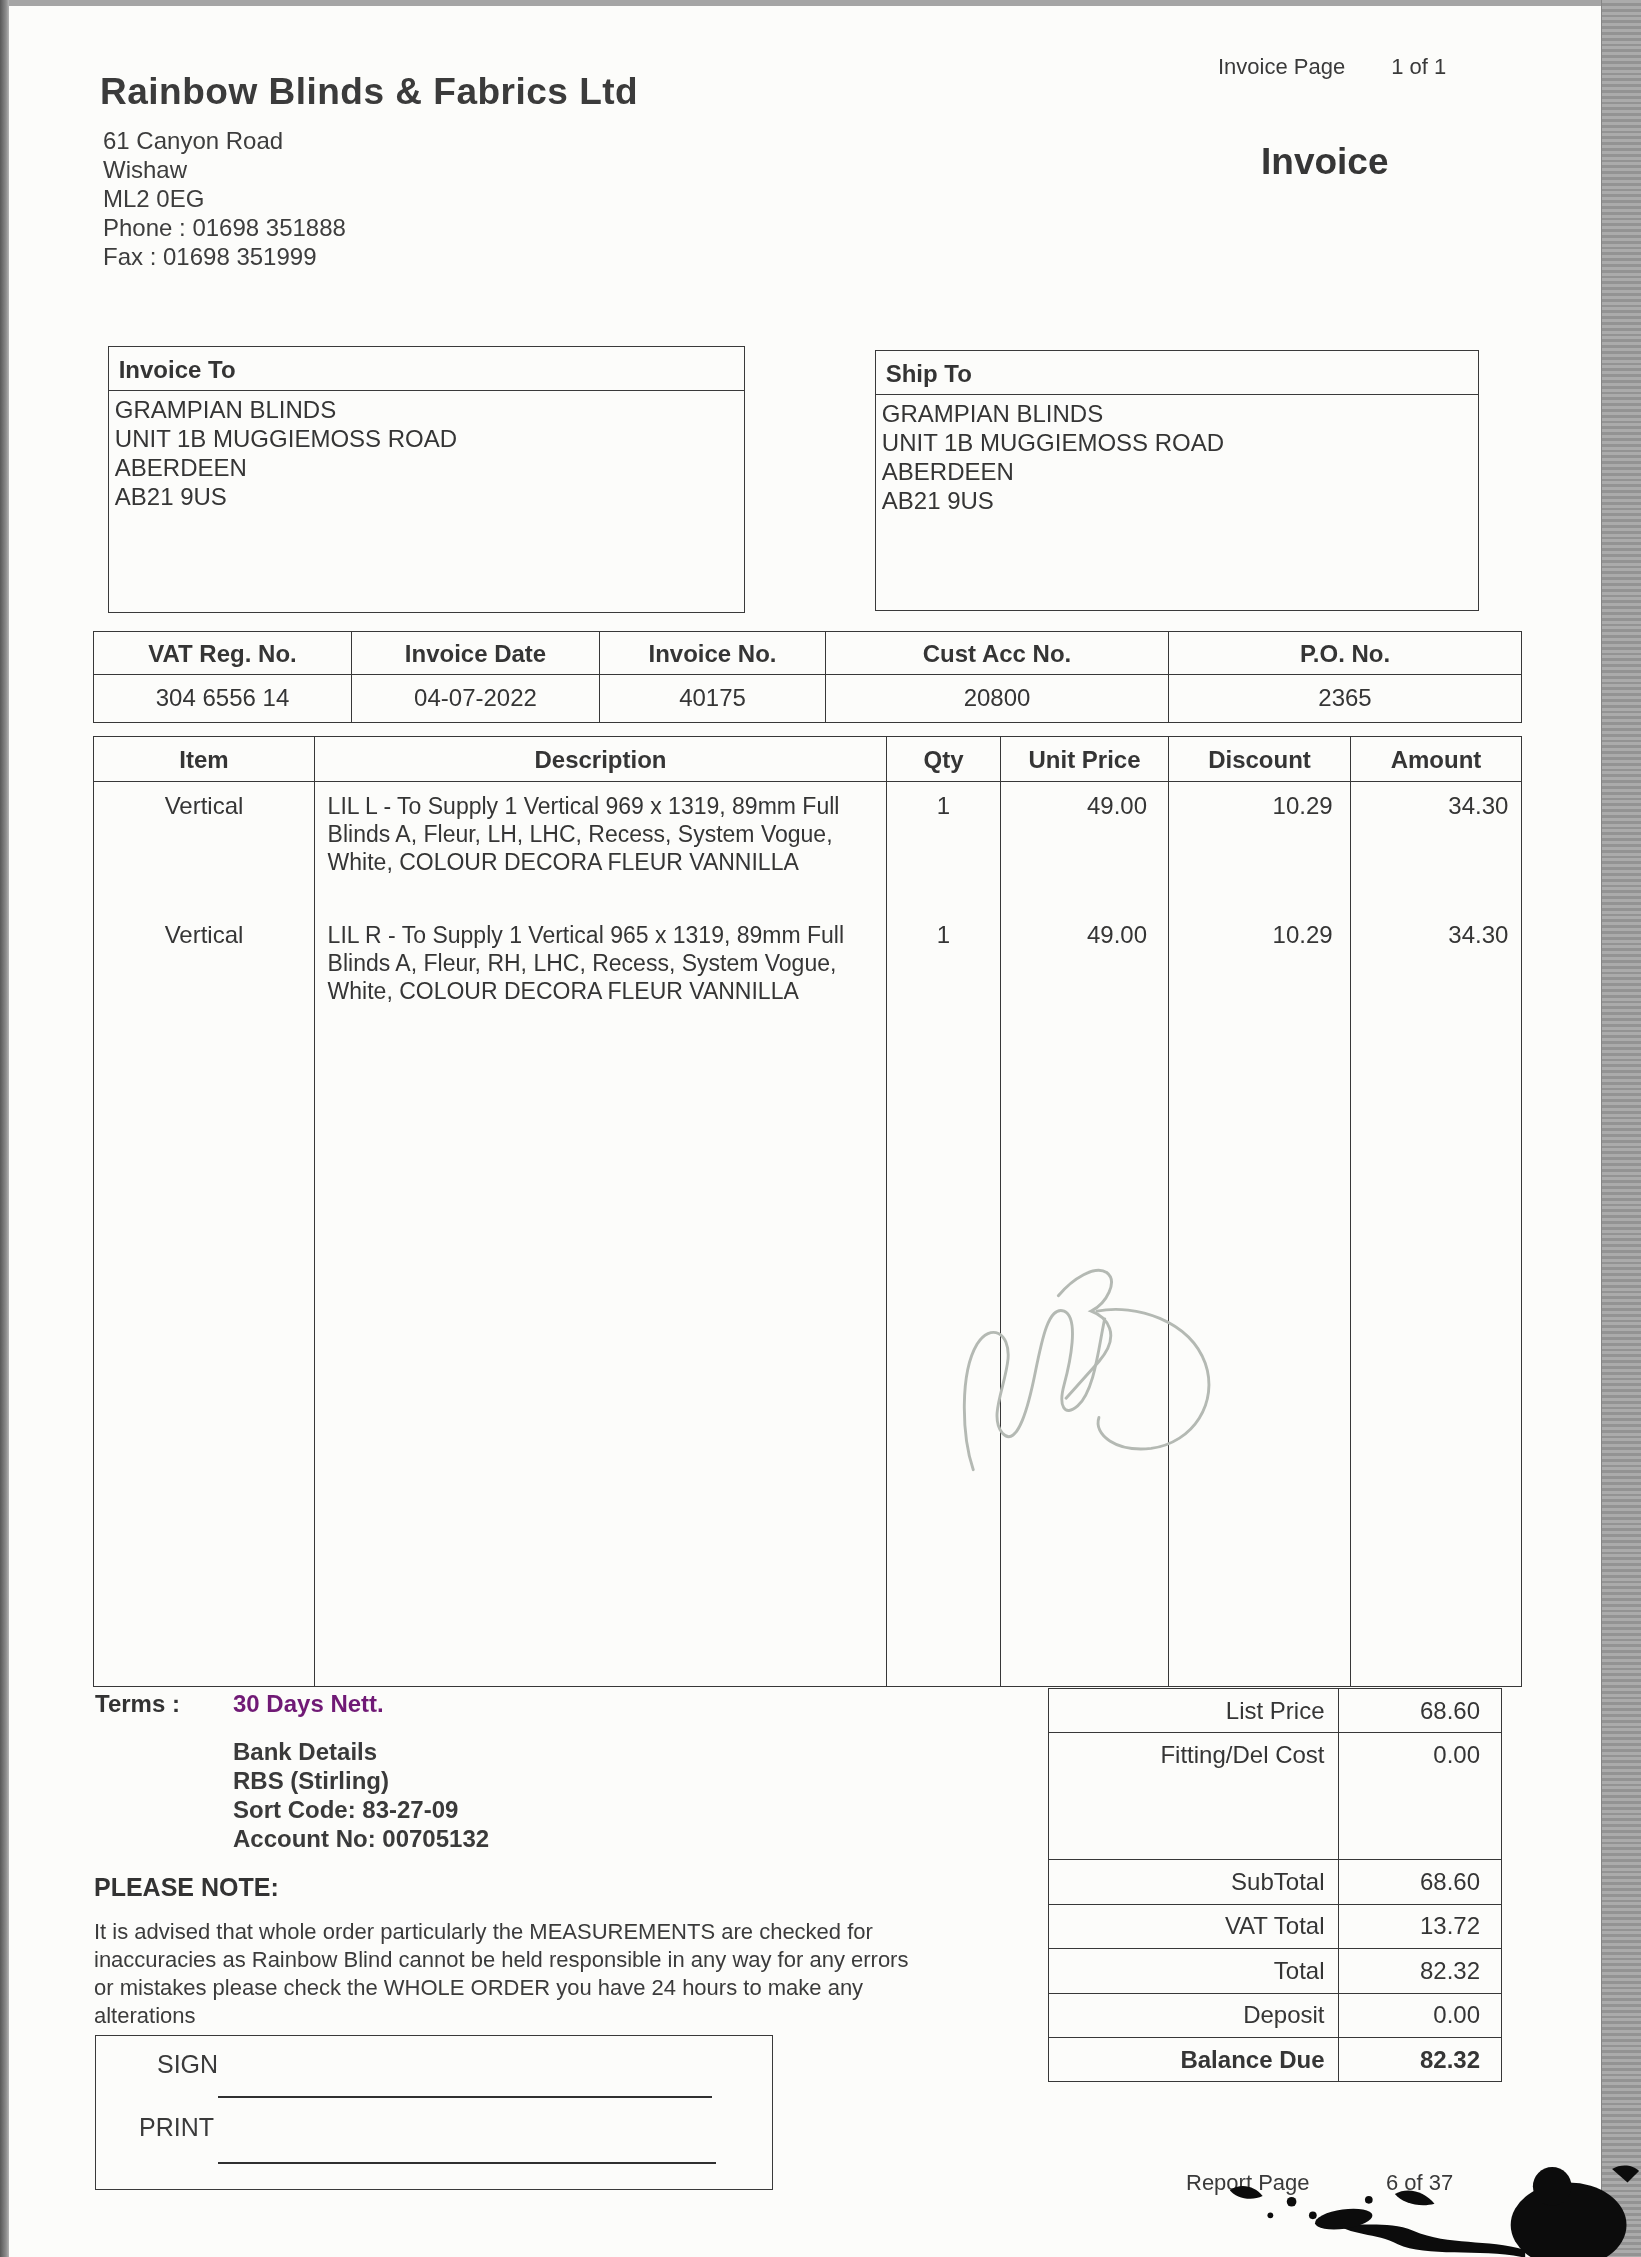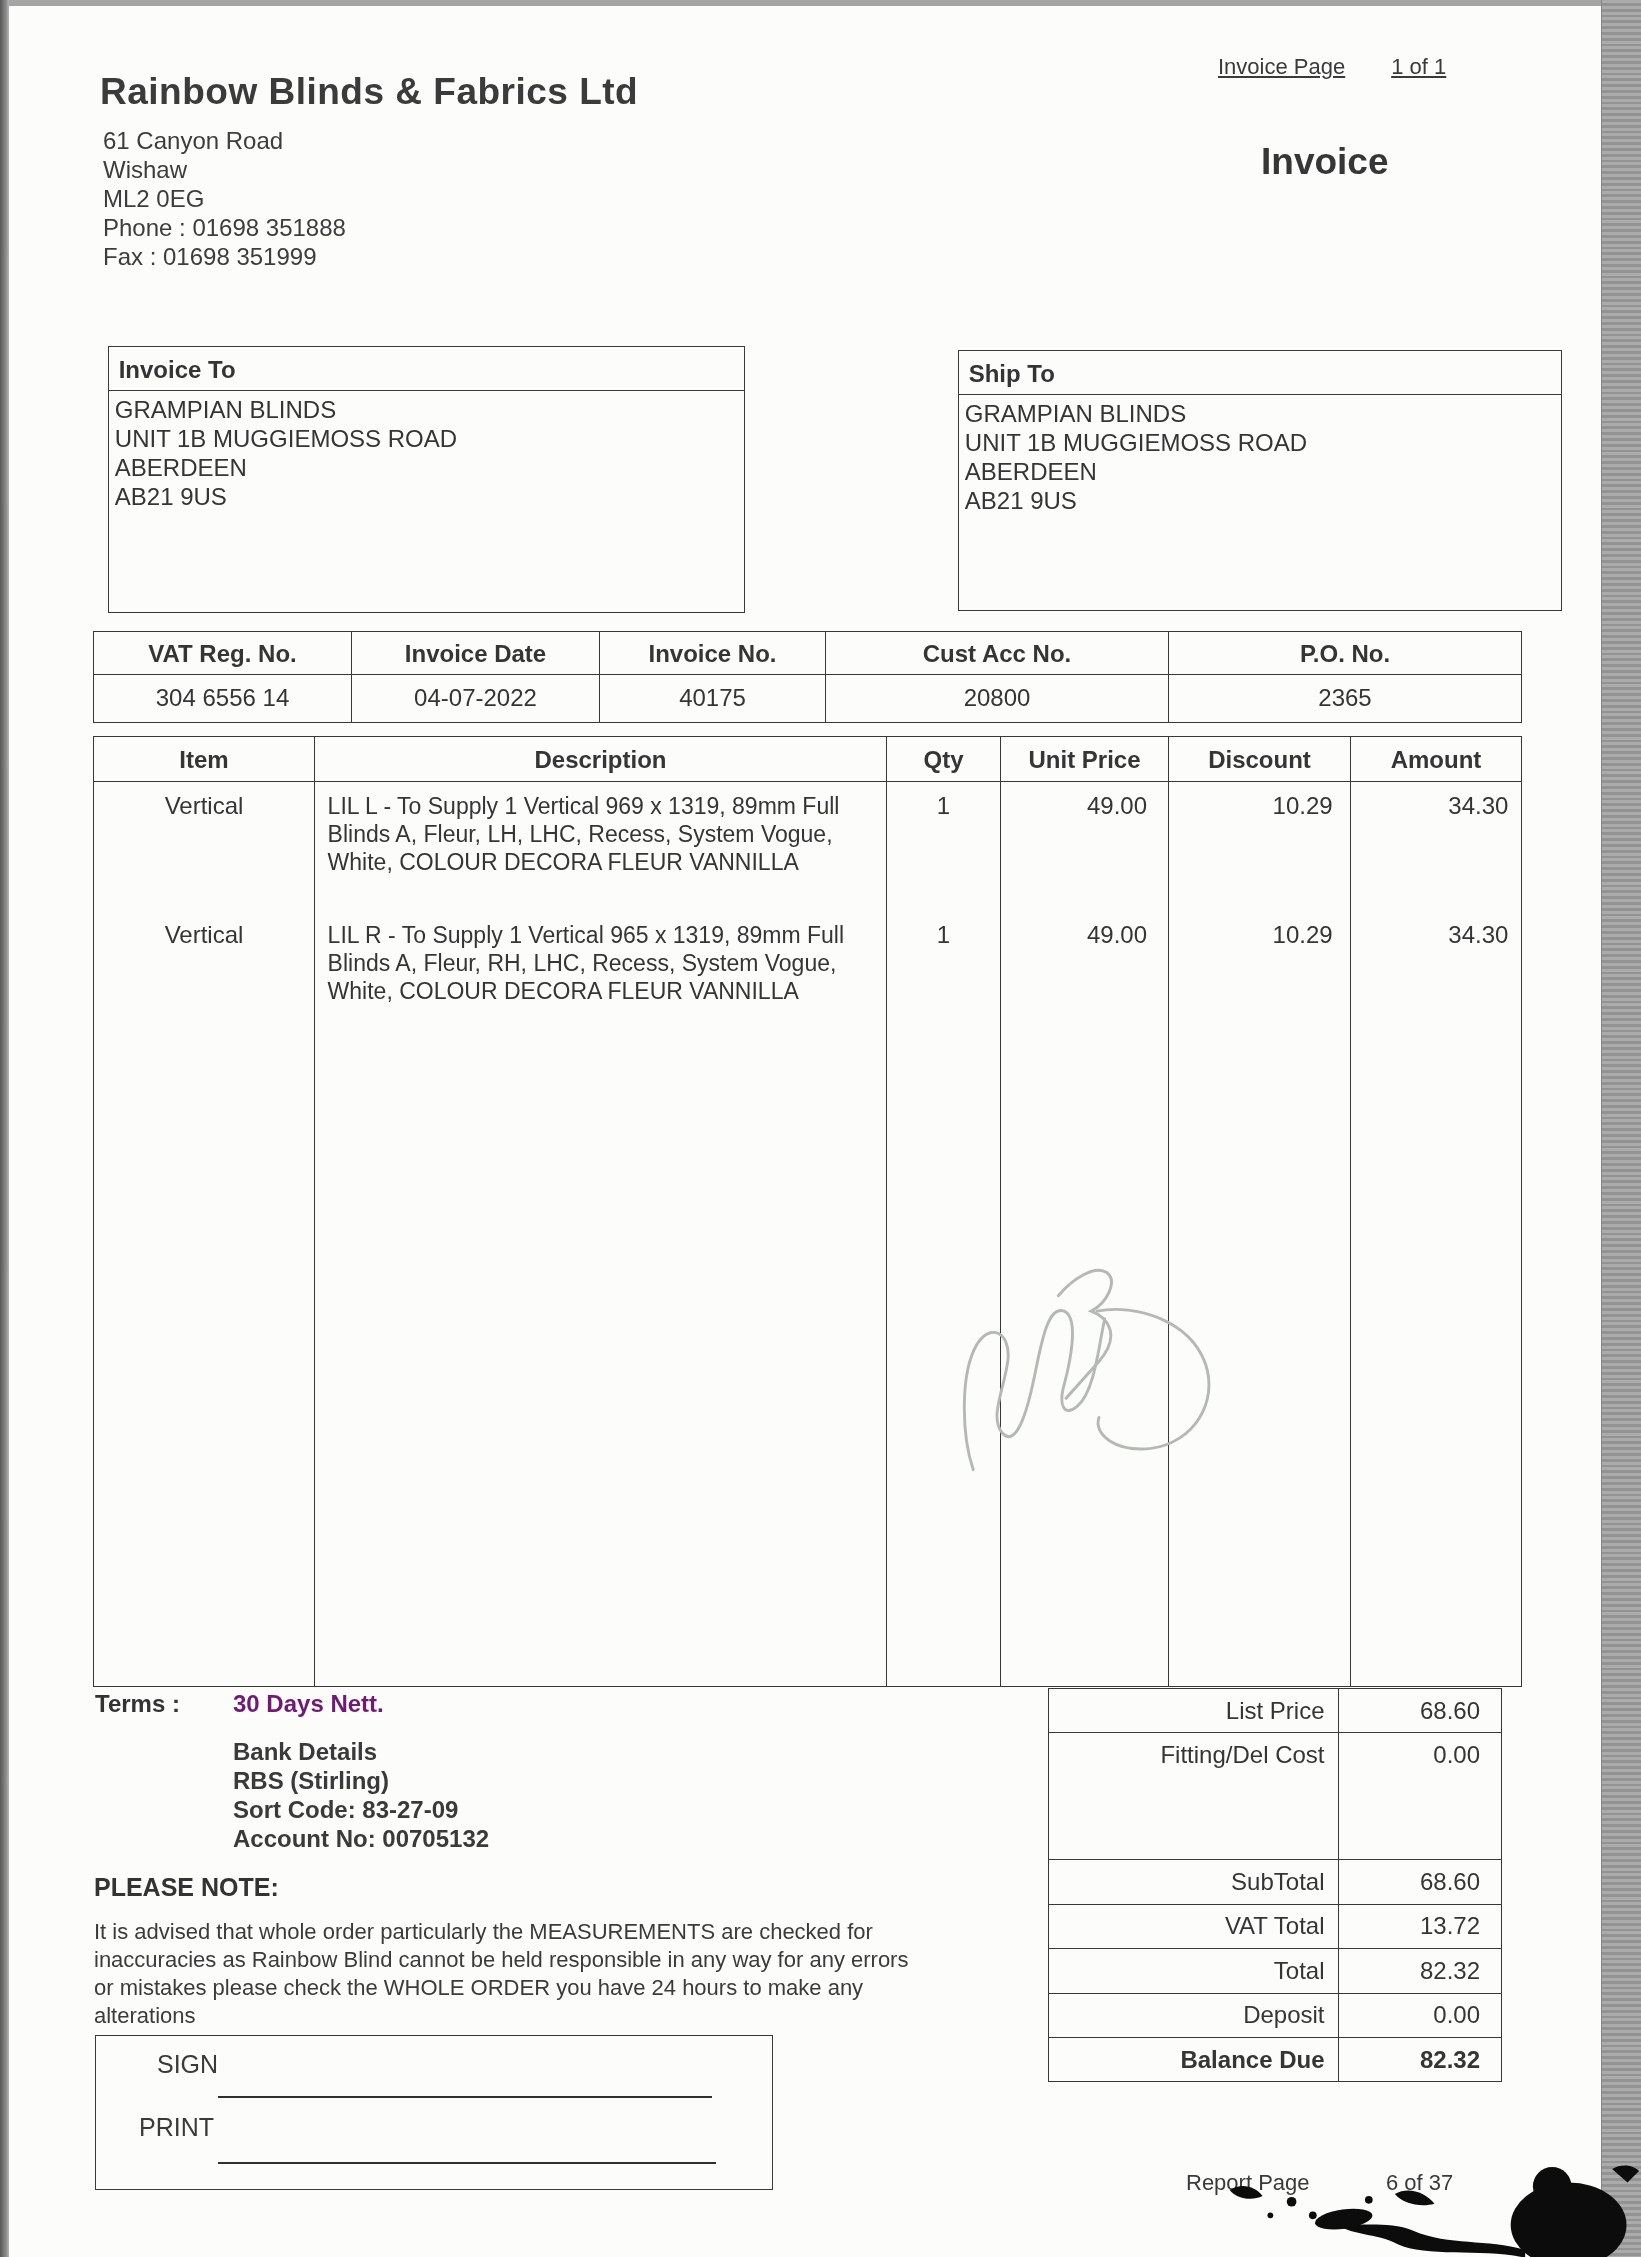--- a/index.html
+++ b/index.html
@@ -12,27 +12,27 @@
   .edge-left{position:absolute;left:0;top:0;width:8.7px;height:100%;
     background:linear-gradient(90deg,#585858,#8f8f8f 70%,#b5b5b5);}
   .edge-top{position:absolute;left:0;top:0;width:100%;height:5.8px;background:#a5a5a5;}
   .edge-right{position:absolute;right:0;top:0;width:39px;height:100%;
     background:repeating-linear-gradient(180deg,#ababab 0 2.9px,#939393 2.9px 5.8px);
     border-left:1.9px solid #858585;}
   
   .company{position:absolute;left:100px;top:71px;font-size:37px;font-weight:bold;color:#3b3b3b;letter-spacing:0.5px;}
   .addr{position:absolute;left:103px;top:126px;font-size:24px;line-height:29px;color:#3d3d3d;}
   .page-indicator{position:absolute;left:1218px;top:54px;font-size:22px;color:#3a3a3a;}
-  .page-indicator span{margin-right:46px;text-decoration:underline;}
+  .page-indicator span{margin-right:46px;}
   .page-indicator span:last-child{margin-right:0;}
   .doc-title{position:absolute;left:1261px;top:141px;font-size:37px;font-weight:bold;color:#363636;}
   
   .addr-box{position:absolute;border:1.9px solid #3a3a3a;}
   #invoice-to{left:108px;top:346px;width:635px;height:265px;}
-  #ship-to{left:958px;top:350px;width:602px;height:259px;}
+  #ship-to{left:875px;top:350px;width:602px;height:259px;}
   .box-label{font-size:24px;font-weight:bold;color:#343434;padding:8.7px 0 6.8px 9.7px;border-bottom:1.9px solid #3a3a3a;}
   .box-lines{padding:3.9px 0 0 5.8px;font-size:24px;line-height:29px;}
   
   #meta-table{position:absolute;left:93px;top:631px;width:1427px;border:1.9px solid #383838;}
   .meta-row{display:grid;grid-template-columns:258px 248px 226px 343px 1fr;}
   .meta-row > div{text-align:center;border-right:1.9px solid #383838;}
   .meta-row > div:last-child{border-right:none;}
   .meta-head > div{font-weight:bold;font-size:24px;padding:7.7px 0 6.8px;border-bottom:1.9px solid #383838;}
   .meta-vals > div{font-size:24px;padding:8.7px 0 9.7px;}
   

